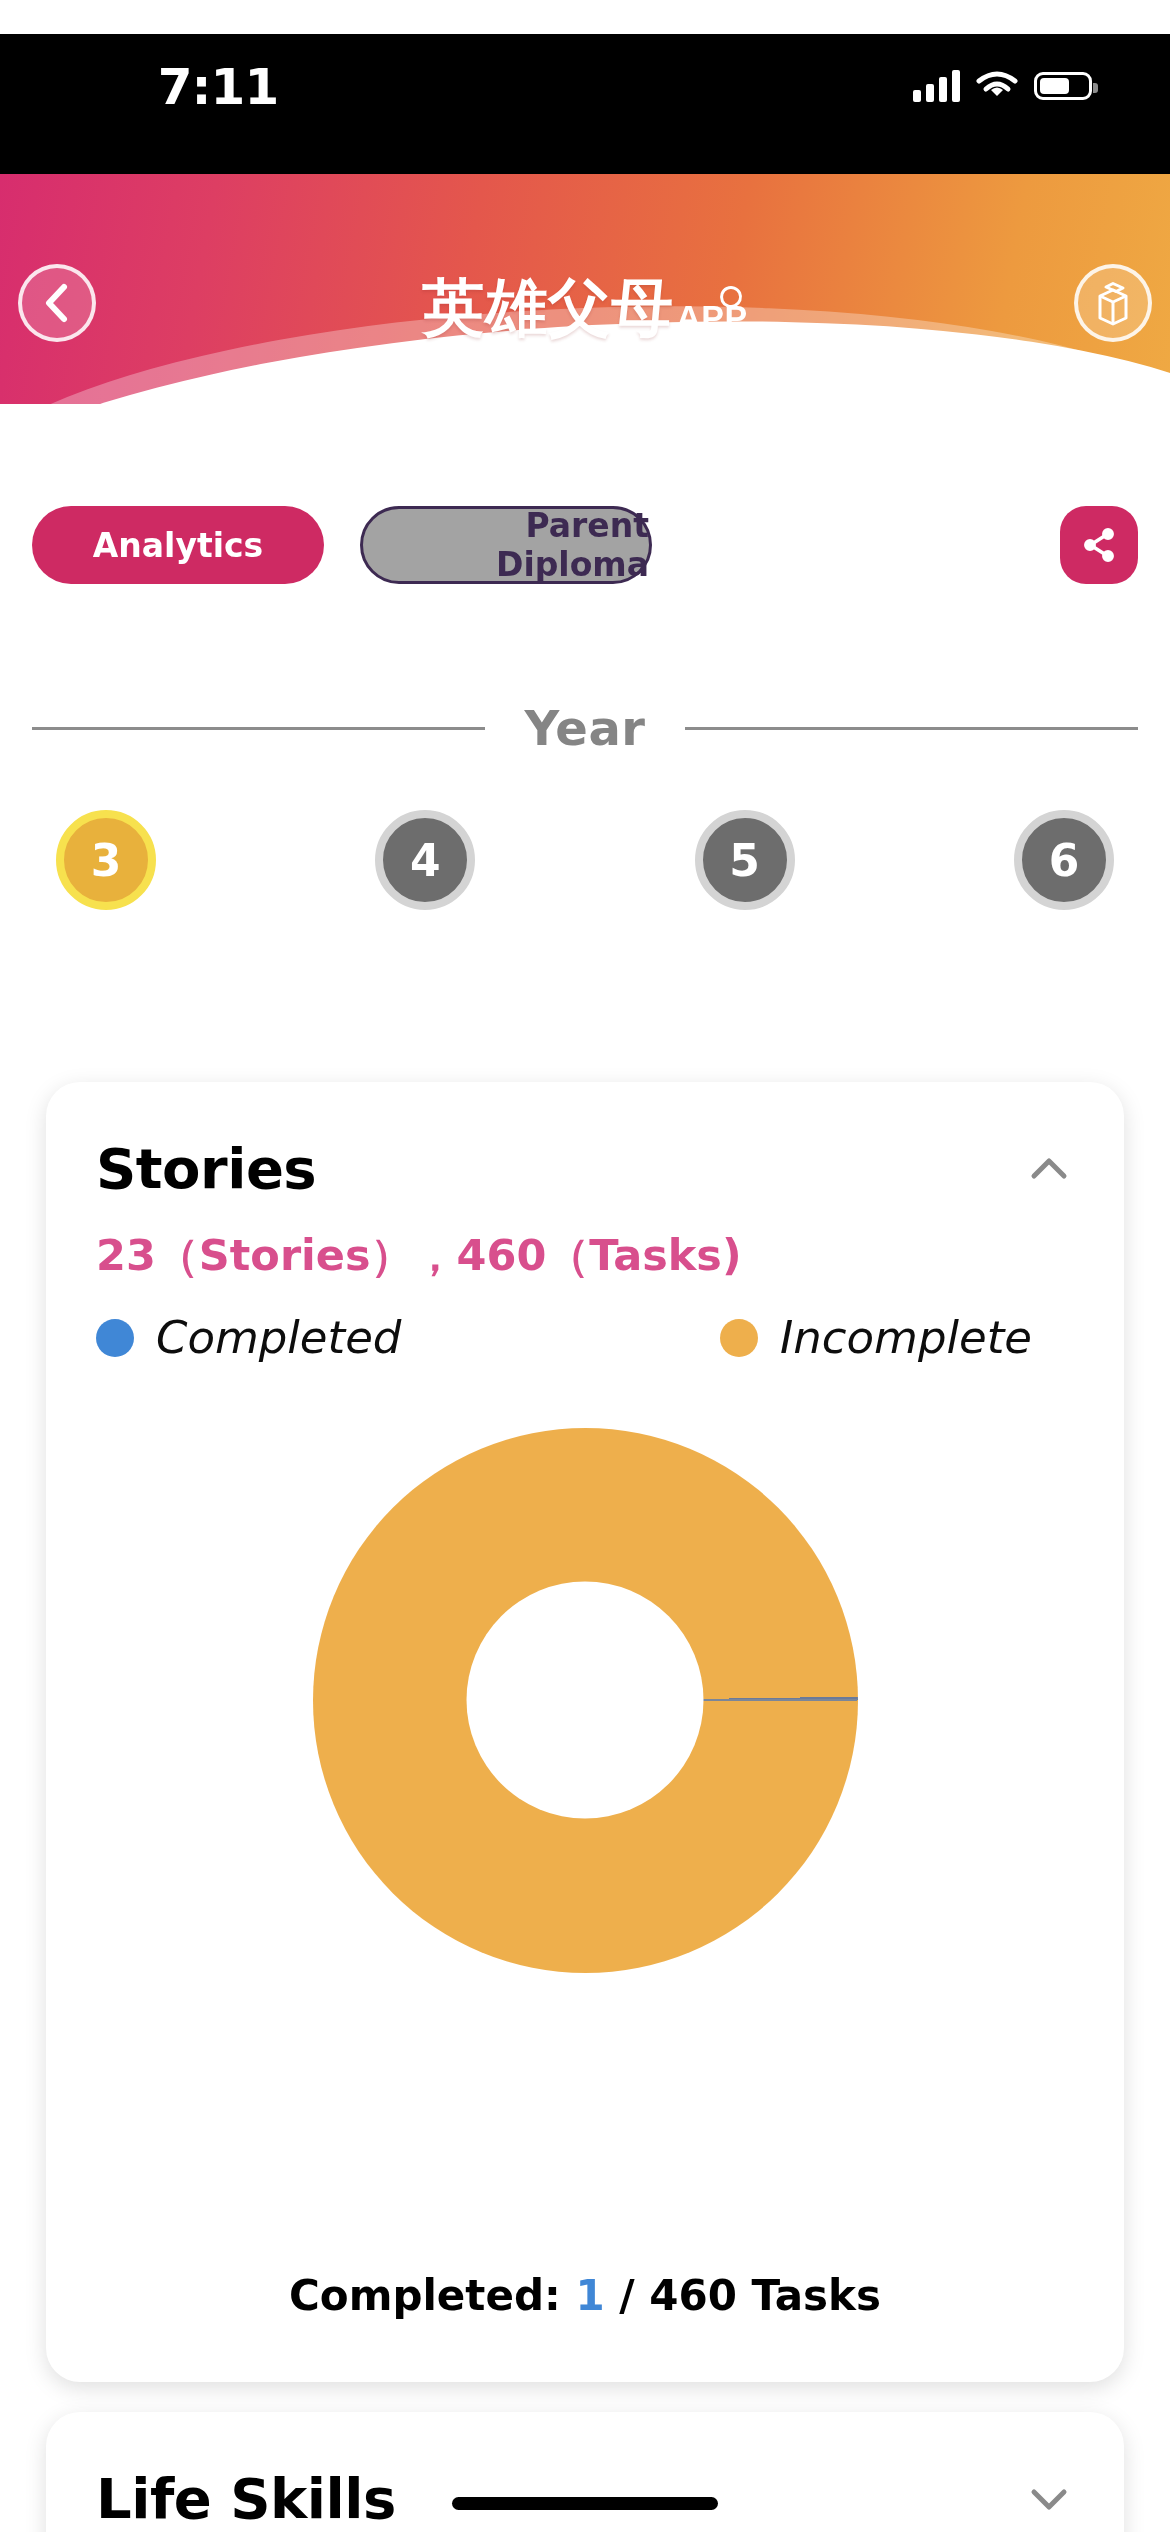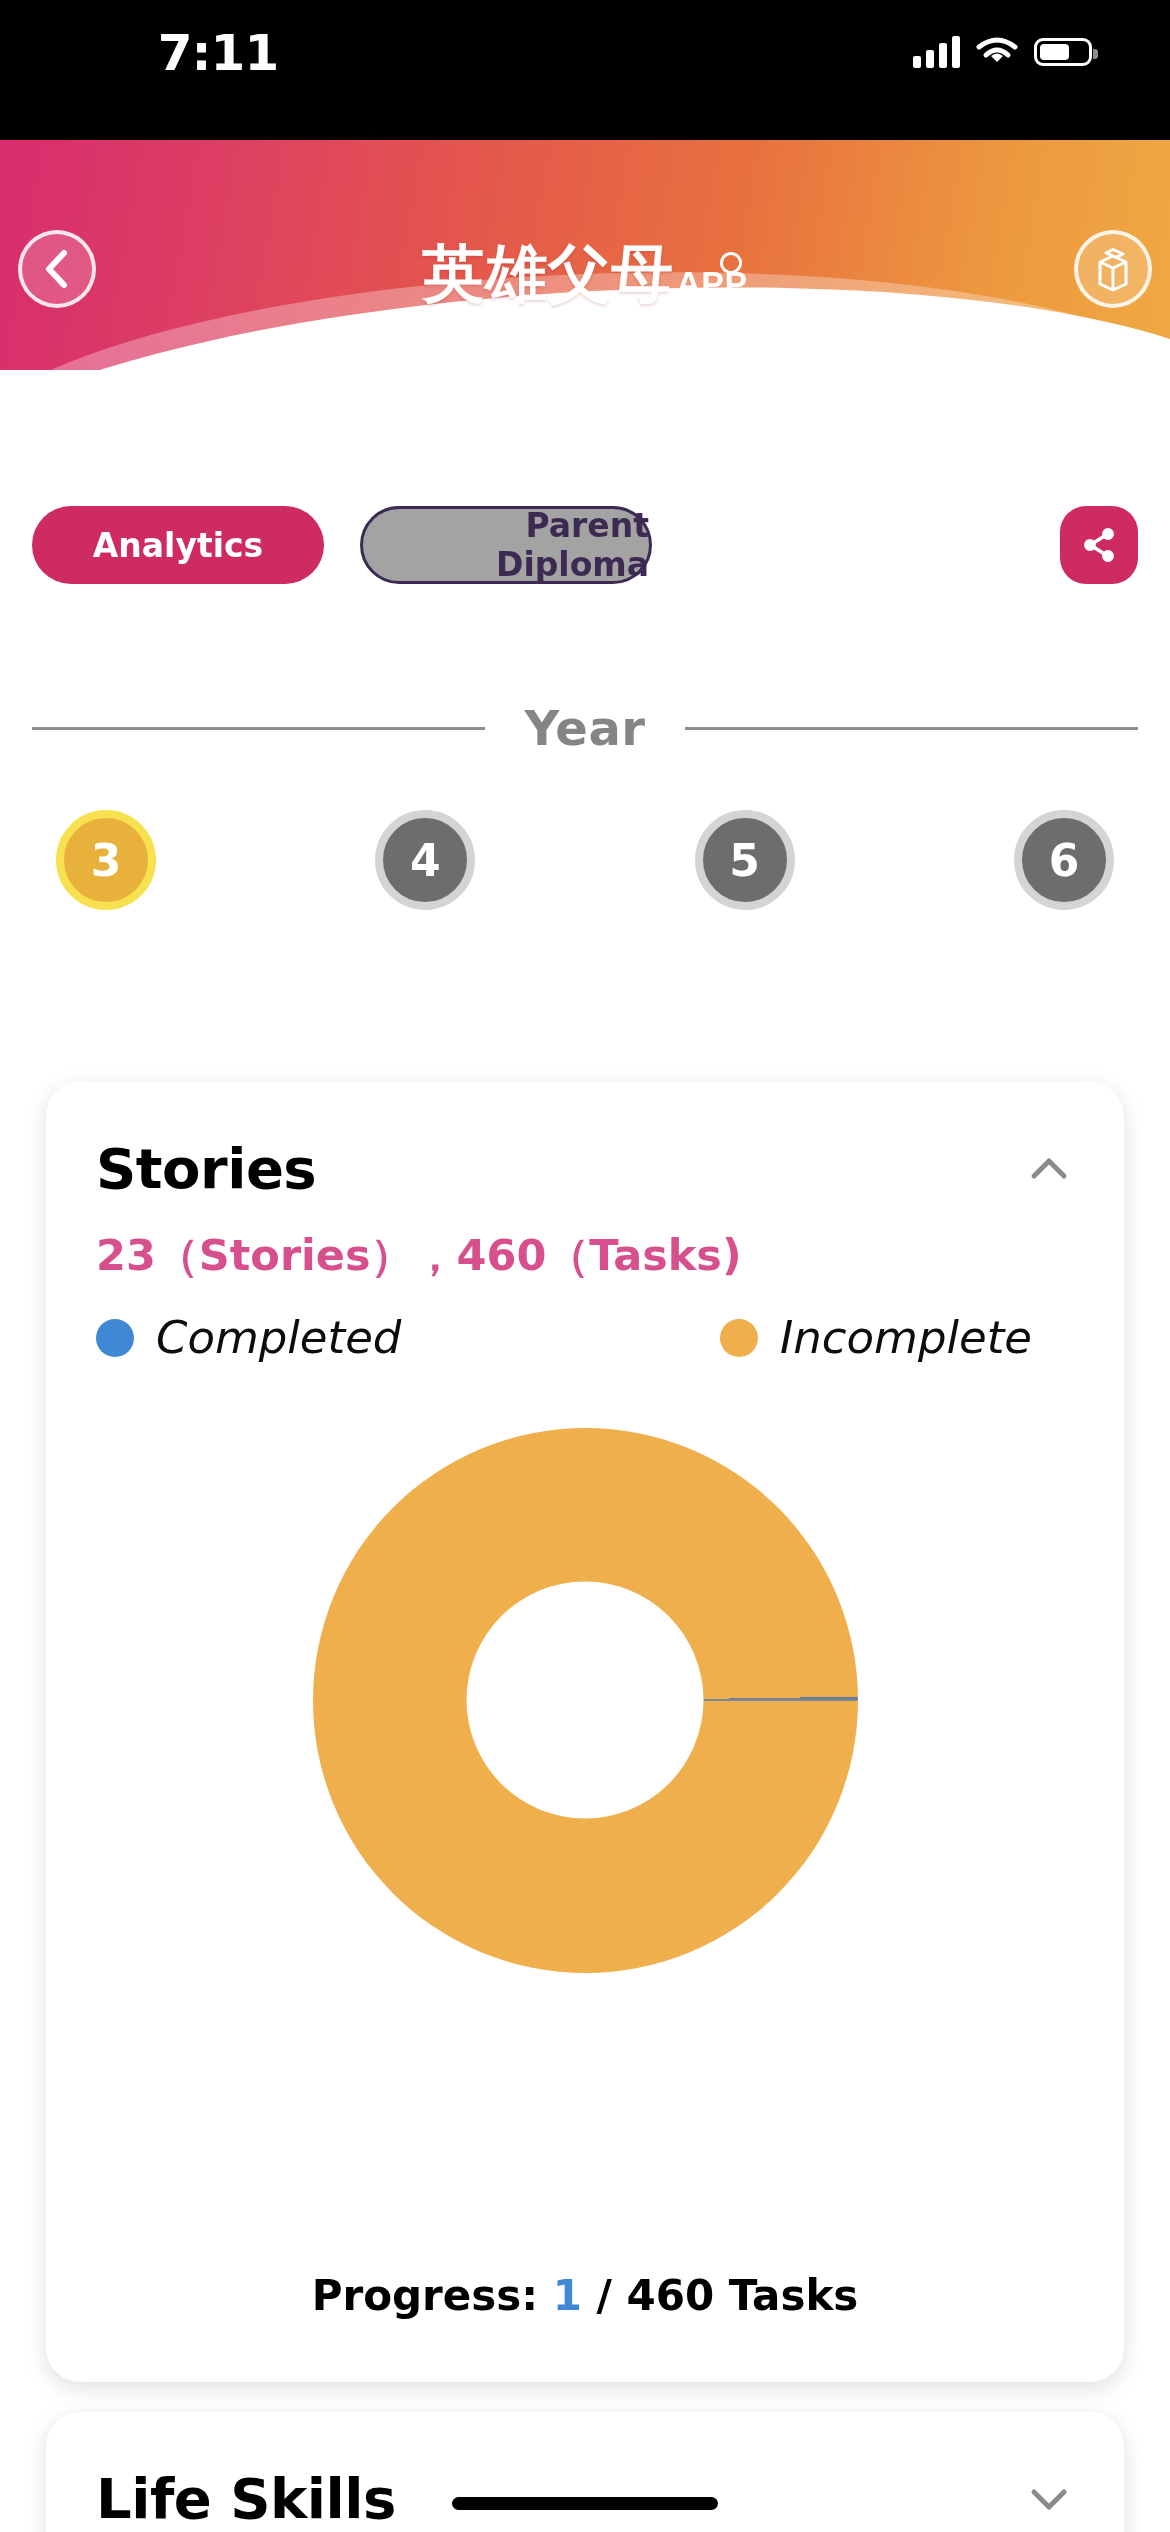--- a/index.html
+++ b/index.html
@@ -10,20 +10,21 @@
     font-family: "Liberation Sans", sans-serif;
     overflow: hidden;
   }
 
   
   .status-bar {
     position: relative;
     width: 1170px;
     height: 140px;
     background: #000000;
+    margin-top: 34px;
   }
   .status-time {
     position: absolute;
     left: 88px;
     top: 24px;
     width: 260px;
     text-align: center;
     color: #ffffff;
     font-size: 50px;
     font-weight: 600;
@@ -402,21 +403,21 @@
 
   <div class="donut-wrap">
     <div class="donut">
       <div class="ring"></div>
       <div class="sliver"></div>
       <div class="hole"></div>
     </div>
   </div>
 
   <div class="progress-line">
-    <span>Progress: </span><span class="num">1</span><span> / 460 Tasks</span>
+    <span>Completed: </span><span class="num">1</span><span> / 460 Tasks</span>
   </div>
 </div>
 
 <div class="card" id="card-lifeskills">
   <div class="card-head">
     <span class="card-title">Life Skills</span>
     <svg class="chev" viewBox="0 0 50 50">
       <path d="M10 18 L25 33 L40 18" stroke="#8a8a8a" stroke-width="5" fill="none" stroke-linecap="round" stroke-linejoin="round"></path>
     </svg>
   </div>

